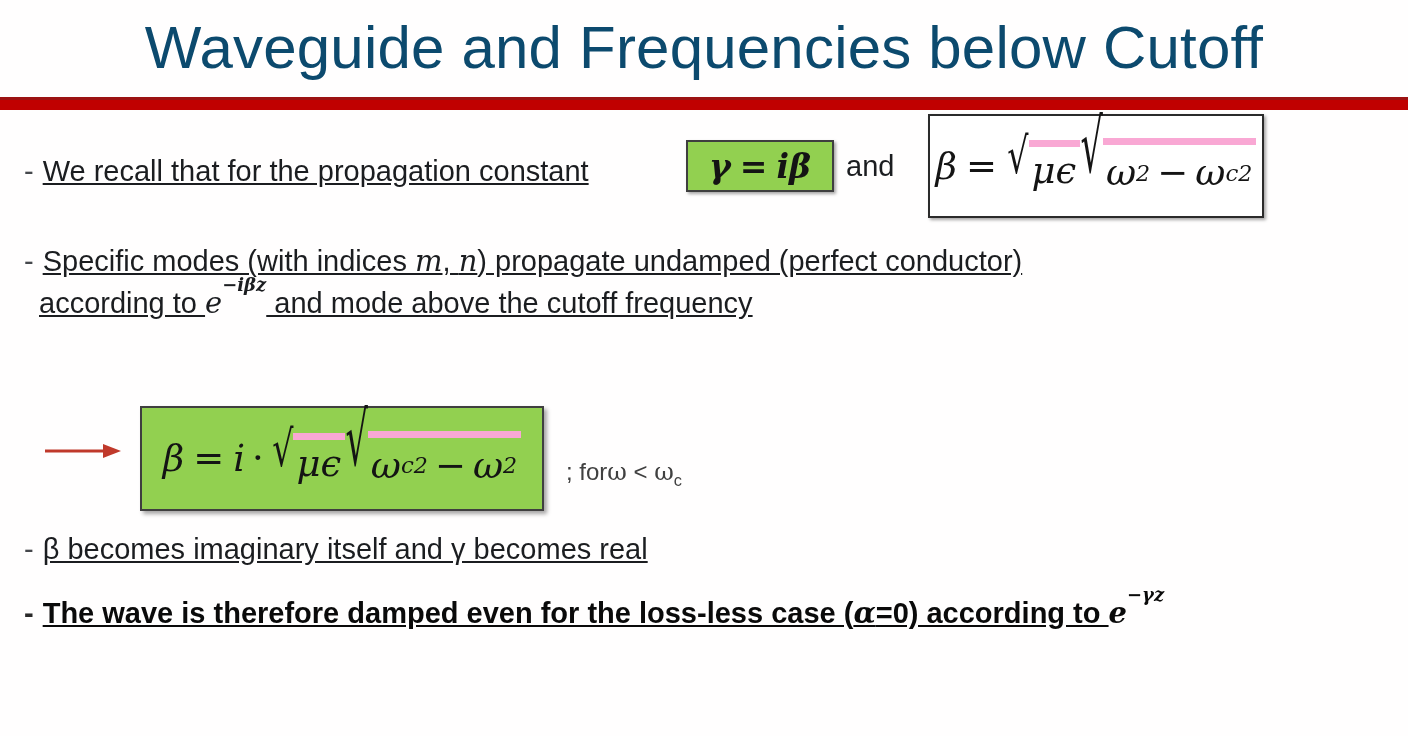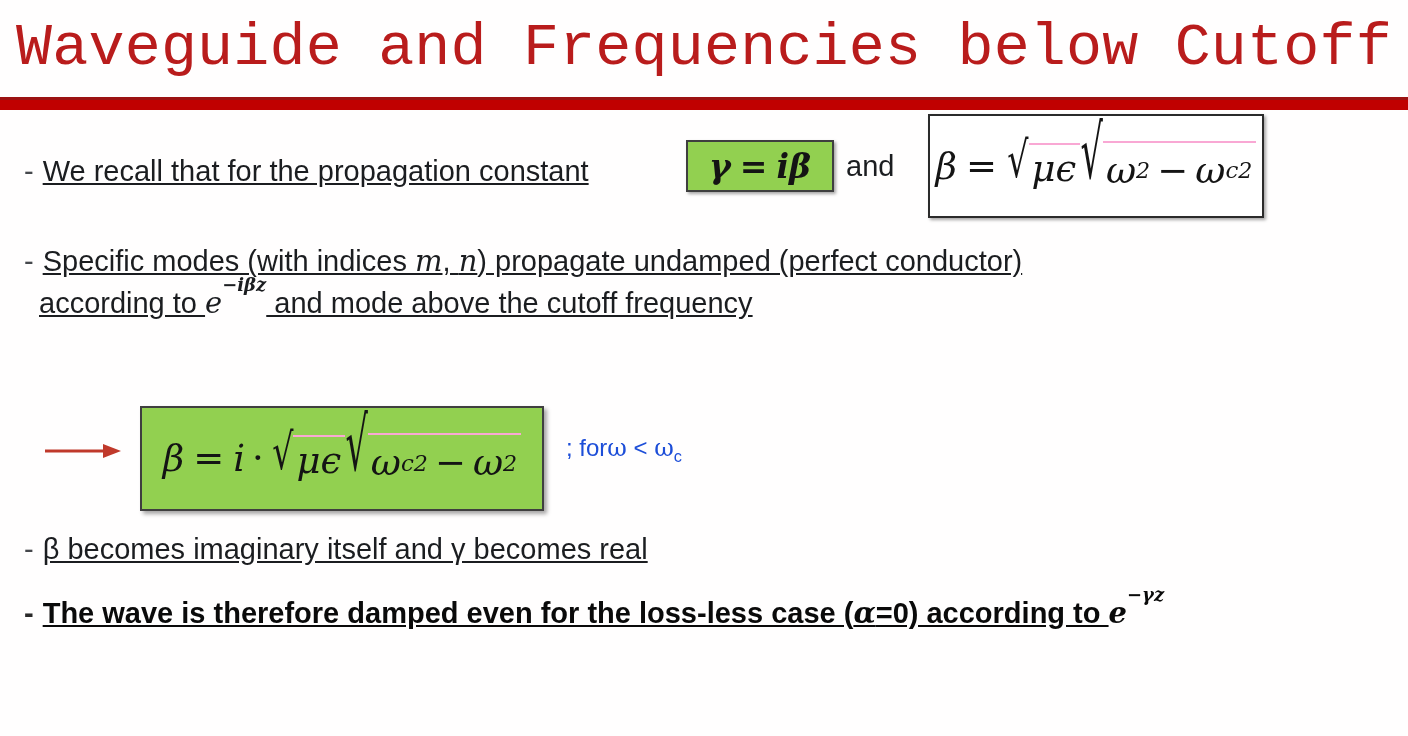--- a/index.html
+++ b/index.html
@@ -26,25 +26,25 @@
     position: absolute;
     left: 0;
     top: 0;
     width: 1408px;
     height: 96px;
     display: flex;
     align-items: center;
     justify-content: center;
   }
   .slide-title {
-    font-family: Liberation Mono, monospace;
+    font-family: Liberation Sans, sans-serif;
     font-size: 60px;
     font-weight: 400;
     letter-spacing: 0.2px;
-    color: #b91c1c;
+    color: #0c4a6e;
     white-space: nowrap;
     line-height: 1;
   }
   .title-rule {
     position: absolute;
     left: 0;
     top: 97px;
     width: 1408px;
     height: 13px;
     background: #C00000;
@@ -193,45 +193,45 @@
   }
   .sq .radsign {
     font-style: normal;
     font-size: 1.0em;
     line-height: 1;
     transform: scaleY(1.35) scaleX(0.9);
     transform-origin: center;
     margin-right: -1px;
   }
   .sq .rad-body {
-    border-top: 2px solid #f9a8d4;
+    border-top: 7px solid #f9a8d4;
     padding: 2px 4px 0 3px;
     display: inline-flex;
     align-items: center;
   }
   .sq.tall .radsign { transform: scaleY(2.0) scaleX(0.95); }
   .sq.tall .rad-body { padding-top: 6px; }
   .nowrap { white-space: nowrap; }
 
   
   .arrow {
     position: absolute;
     left: 45px;
     top: 442px;
     width: 76px;
     height: 18px;
   }
 
   .cond-text {
     position: absolute;
     left: 566px;
-    top: 434px;
+    top: 458px;
     font-family: "Liberation Sans", sans-serif;
     font-size: 24px;
-    color: #1d4ed8;
+    color: #404040;
     white-space: nowrap;
   }
   .cond-text .om {
     font-family: "DejaVu Serif", serif;
     font-style: normal;
   }
   .cond-text sub { font-size: 0.68em; }
 </style>
 </head>
 <body>

